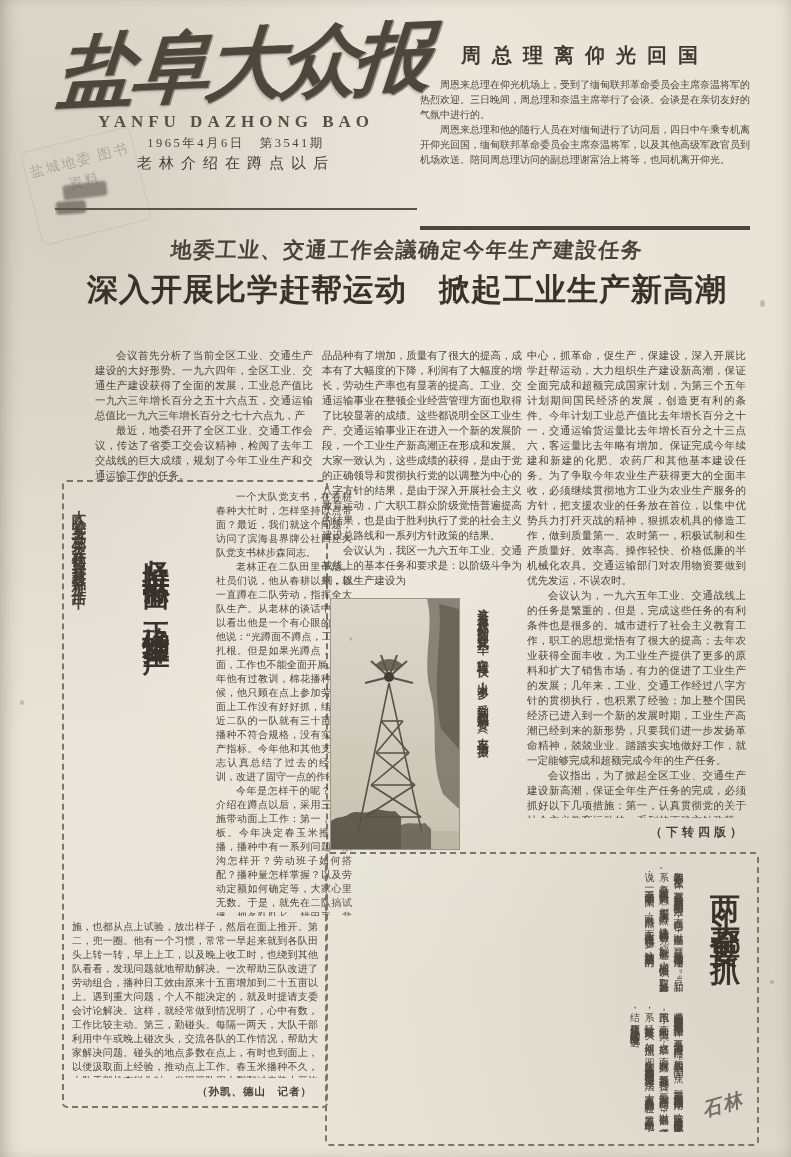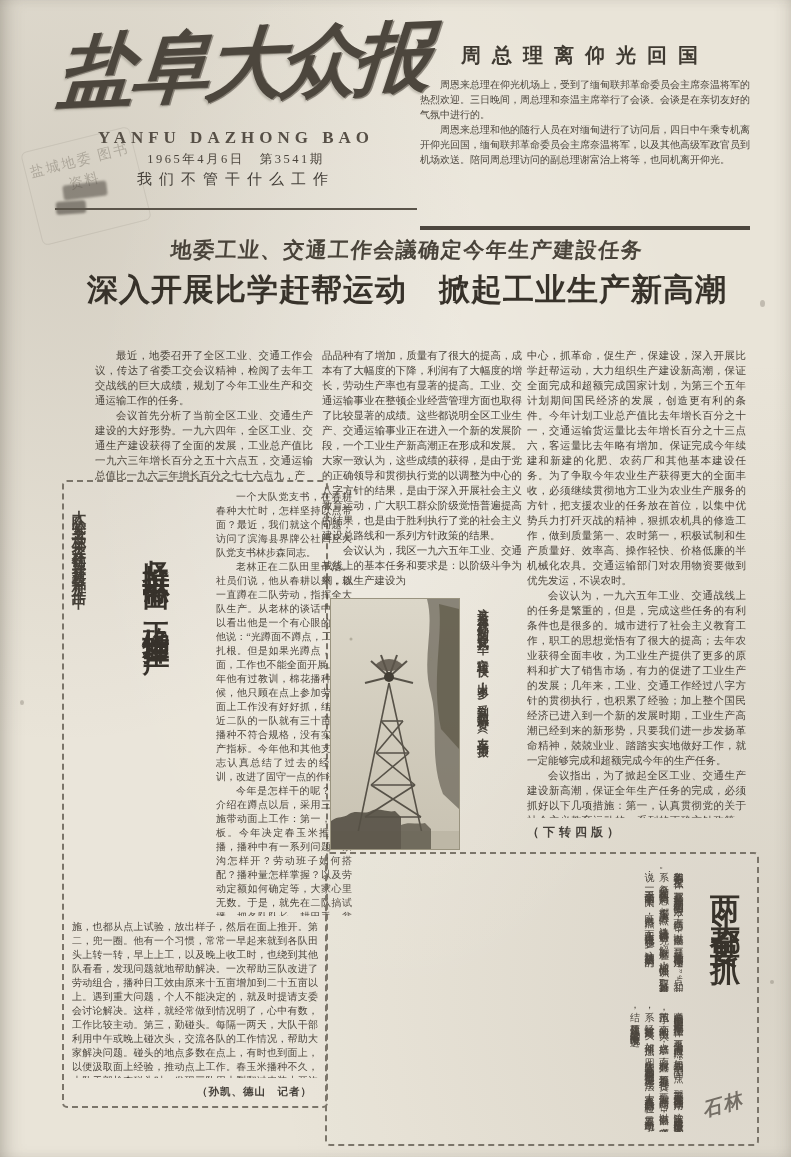--- a/index.html
+++ b/index.html
@@ -16,21 +16,21 @@
   }
   
   .masthead{position:absolute;left:58px;top:26px;width:356px;height:180px;}
   .m-title{
     font-size:78px;line-height:1;font-weight:bold;font-style:italic;
     letter-spacing:-4px;color:#4c463d;text-align:center;
     transform:rotate(-2.5deg) skewX(-7deg);
     text-shadow:1.5px 1px 0 rgba(76,70,61,.55), -1px 2px 2px rgba(76,70,61,.25);
     white-space:nowrap;
   }
-  .m-roman{margin-top:24px;text-align:center;font-size:17px;letter-spacing:5px;color:#564f46;font-weight:bold;}
+  .m-roman{margin-top:8px;text-align:center;font-size:17px;letter-spacing:5px;color:#564f46;font-weight:bold;}
   .m-date{margin-top:3px;text-align:center;font-size:12.5px;letter-spacing:2.5px;color:#4a443c;}
   .m-organ{margin-top:2px;text-align:center;font-size:15px;letter-spacing:7px;color:#45403a;}
   .m-rule{position:absolute;left:55px;top:208px;width:362px;height:2px;background:#5a544a;}
   .stamp{
     position:absolute;left:30px;top:138px;width:110px;height:84px;
     transform:rotate(-14deg);opacity:.38;color:#6b6458;
     font-size:14px;letter-spacing:2px;line-height:1.5;text-align:center;
     border:1px solid rgba(107,100,88,.35);border-radius:6px;padding-top:10px;
   }
   .smudge{position:absolute;background:#4e4840;border-radius:3px;filter:blur(1px);}
@@ -45,21 +45,21 @@
   .kicker{font-size:21px;font-weight:bold;color:#49433a;letter-spacing:1.5px;transform:skewX(-5deg);white-space:nowrap;}
   .h1a{margin-top:7px;font-size:35px;font-weight:900;letter-spacing:5px;color:#3c362e;white-space:nowrap;}
   .h1b{margin-top:5px;font-family:"Liberation Sans","DejaVu Sans",sans-serif;font-size:31px;font-weight:900;letter-spacing:1px;color:#37322a;white-space:nowrap;}
   
   .col{position:absolute;font-size:10.5px;line-height:15px;text-align:justify;overflow:hidden;color:#4a443c;}
   .col p{margin:0;text-indent:2em;}
   .col p.cont{text-indent:0;}
   #col1{left:95px;top:348px;width:218px;height:150px;}
   #col2{left:322px;top:348px;width:200px;height:248px;}
   #col3{left:527px;top:348px;width:219px;height:470px;}
-  .turn{position:absolute;left:527px;top:824px;width:219px;text-align:left;font-weight:bold;letter-spacing:4px;font-size:12px;color:#45403a;}
+  .turn{position:absolute;left:527px;top:824px;width:219px;text-align:right;font-weight:bold;letter-spacing:4px;font-size:12px;color:#45403a;}
   
   .fbox{position:absolute;left:62px;top:480px;width:262px;height:624px;border:2px dashed #7b756a;border-radius:5px;background:rgba(255,255,255,.05);}
   .f-kicker{position:absolute;left:5px;top:16px;writing-mode:vertical-rl;font-size:14.5px;font-weight:bold;letter-spacing:5px;height:400px;color:#443f37;}
   .f-head{position:absolute;left:74px;top:56px;writing-mode:vertical-rl;font-size:27px;font-weight:900;letter-spacing:5px;height:400px;color:#37322b;}
   .f-top{position:absolute;left:120px;top:8px;width:136px;height:426px;font-size:10px;line-height:14px;text-align:justify;overflow:hidden;color:#4c463e;margin-left:32px;}
   .f-top p,.f-bot p{margin:0;text-indent:2em;}
   .f-top p.cont,.f-bot p.cont{text-indent:0;}
   .f-bot{position:absolute;left:8px;top:438px;width:246px;height:158px;font-size:10px;line-height:14px;text-align:justify;overflow:hidden;color:#4c463e;}
   .f-byline{position:absolute;right:14px;bottom:7px;font-size:10.5px;font-weight:bold;letter-spacing:1px;color:#45403a;}
   
@@ -78,41 +78,41 @@
 </style>
 </head>
 <body>
 
 <div id="page">
 
   <div class="masthead">
     <div class="m-title">盐阜大众报</div>
     <div class="m-roman">YANFU DAZHONG BAO</div>
     <div class="m-date">1965年4月6日　第3541期</div>
-    <div class="m-organ">我们不管干什么工作</div>
+    <div class="m-organ">老林介绍在蹲点以后</div>
   </div>
   <div class="stamp">盐城地委 图书资料</div>
   <div class="smudge smudge1"></div>
   <div class="smudge smudge2"></div>
   <div class="m-rule"></div>
 
   <div class="zhou">
     <div class="zhou-h">周总理离仰光回国</div>
     <p>周恩来总理在仰光机场上，受到了缅甸联邦革命委员会主席奈温将军的热烈欢迎。三日晚间，周总理和奈温主席举行了会谈。会谈是在亲切友好的气氛中进行的。</p>
     <p>周恩来总理和他的随行人员在对缅甸进行了访问后，四日中午乘专机离开仰光回国，缅甸联邦革命委员会主席奈温将军，以及其他高级军政官员到机场欢送。陪同周总理访问的副总理谢富治上将等，也同机离开仰光。</p>
   </div>
 
   <div class="lead-head">
     <div class="kicker">地委工业、交通工作会議确定今年生产建設任务</div>
     <div class="h1b">深入开展比学赶帮运动　掀起工业生产新高潮</div>
   </div>
 
   <div class="col" id="col1">
+    <p>会议首先分析了当前全区工业、交通生产建设的大好形势。一九六四年，全区工业、交通生产建设获得了全面的发展，工业总产值比一九六三年增长百分之五十六点五，交通运输总值比一九六三年增长百分之七十六点九，产</p>
     <p>最近，地委召开了全区工业、交通工作会议，传达了省委工交会议精神，检阅了去年工交战线的巨大成绩，规划了今年工业生产和交通运输工作的任务。</p>
-    <p>会议首先分析了当前全区工业、交通生产建设的大好形势。一九六四年，全区工业、交通生产建设获得了全面的发展，工业总产值比一九六三年增长百分之五十六点五，交通运输总值比一九六三年增长百分之七十六点九，产</p>
   </div>
   <div class="col" id="col2">
     <p class="cont">品品种有了增加，质量有了很大的提高，成本有了大幅度的下降，利润有了大幅度的增长，劳动生产率也有显著的提高。工业、交通运输事业在整顿企业经营管理方面也取得了比较显著的成绩。这些都说明全区工业生产、交通运输事业正在进入一个新的发展阶段，一个工业生产新高潮正在形成和发展。大家一致认为，这些成绩的获得，是由于党的正确领导和贯彻执行党的以调整为中心的八字方针的结果，是由于深入开展社会主义教育运动，广大职工群众阶级觉悟普遍提高的结果，也是由于胜利执行了党的社会主义建设总路线和一系列方针政策的结果。</p>
     <p>会议认为，我区一九六五年工业、交通战线上的基本任务和要求是：以阶级斗争为纲，以生产建设为</p>
   </div>
   <div class="col" id="col3">
     <p class="cont">中心，抓革命，促生产，保建设，深入开展比学赶帮运动，大力组织生产建设新高潮，保证全面完成和超额完成国家计划，为第三个五年计划期间国民经济的发展，创造更有利的条件。今年计划工业总产值比去年增长百分之十一，交通运输货运量比去年增长百分之十三点六，客运量比去年略有增加。保证完成今年续建和新建的化肥、农药厂和其他基本建设任务。为了争取今年农业生产获得更大的全面丰收，必须继续贯彻地方工业为农业生产服务的方针，把支援农业的任务放在首位，以集中优势兵力打歼灭战的精神，狠抓农机具的修造工作，做到质量第一、农时第一，积极试制和生产质量好、效率高、操作轻快、价格低廉的半机械化农具。交通运输部门对农用物资要做到优先发运，不误农时。</p>
     <p>会议认为，一九六五年工业、交通战线上的任务是繁重的，但是，完成这些任务的有利条件也是很多的。城市进行了社会主义教育工作，职工的思想觉悟有了很大的提高；去年农业获得全面丰收，为工业生产提供了更多的原料和扩大了销售市场，有力的促进了工业生产的发展；几年来，工业、交通工作经过八字方针的贯彻执行，也积累了经验；加上整个国民经济已进入到一个新的发展时期，工业生产高潮已经到来的新形势，只要我们进一步发扬革命精神，兢兢业业、踏踏实实地做好工作，就一定能够完成和超额完成今年的生产任务。</p>
     <p>会议指出，为了掀起全区工业、交通生产建设新高潮，保证全年生产任务的完成，必须抓好以下几项措施：第一，认真贯彻党的关于社会主义教育运动的一系列的正确方针政策，对所有企业的干部职工，普遍进行社会主义教育，提高阶级觉悟，发扬革命精神，抓革命，促生产。</p>
   </div>

